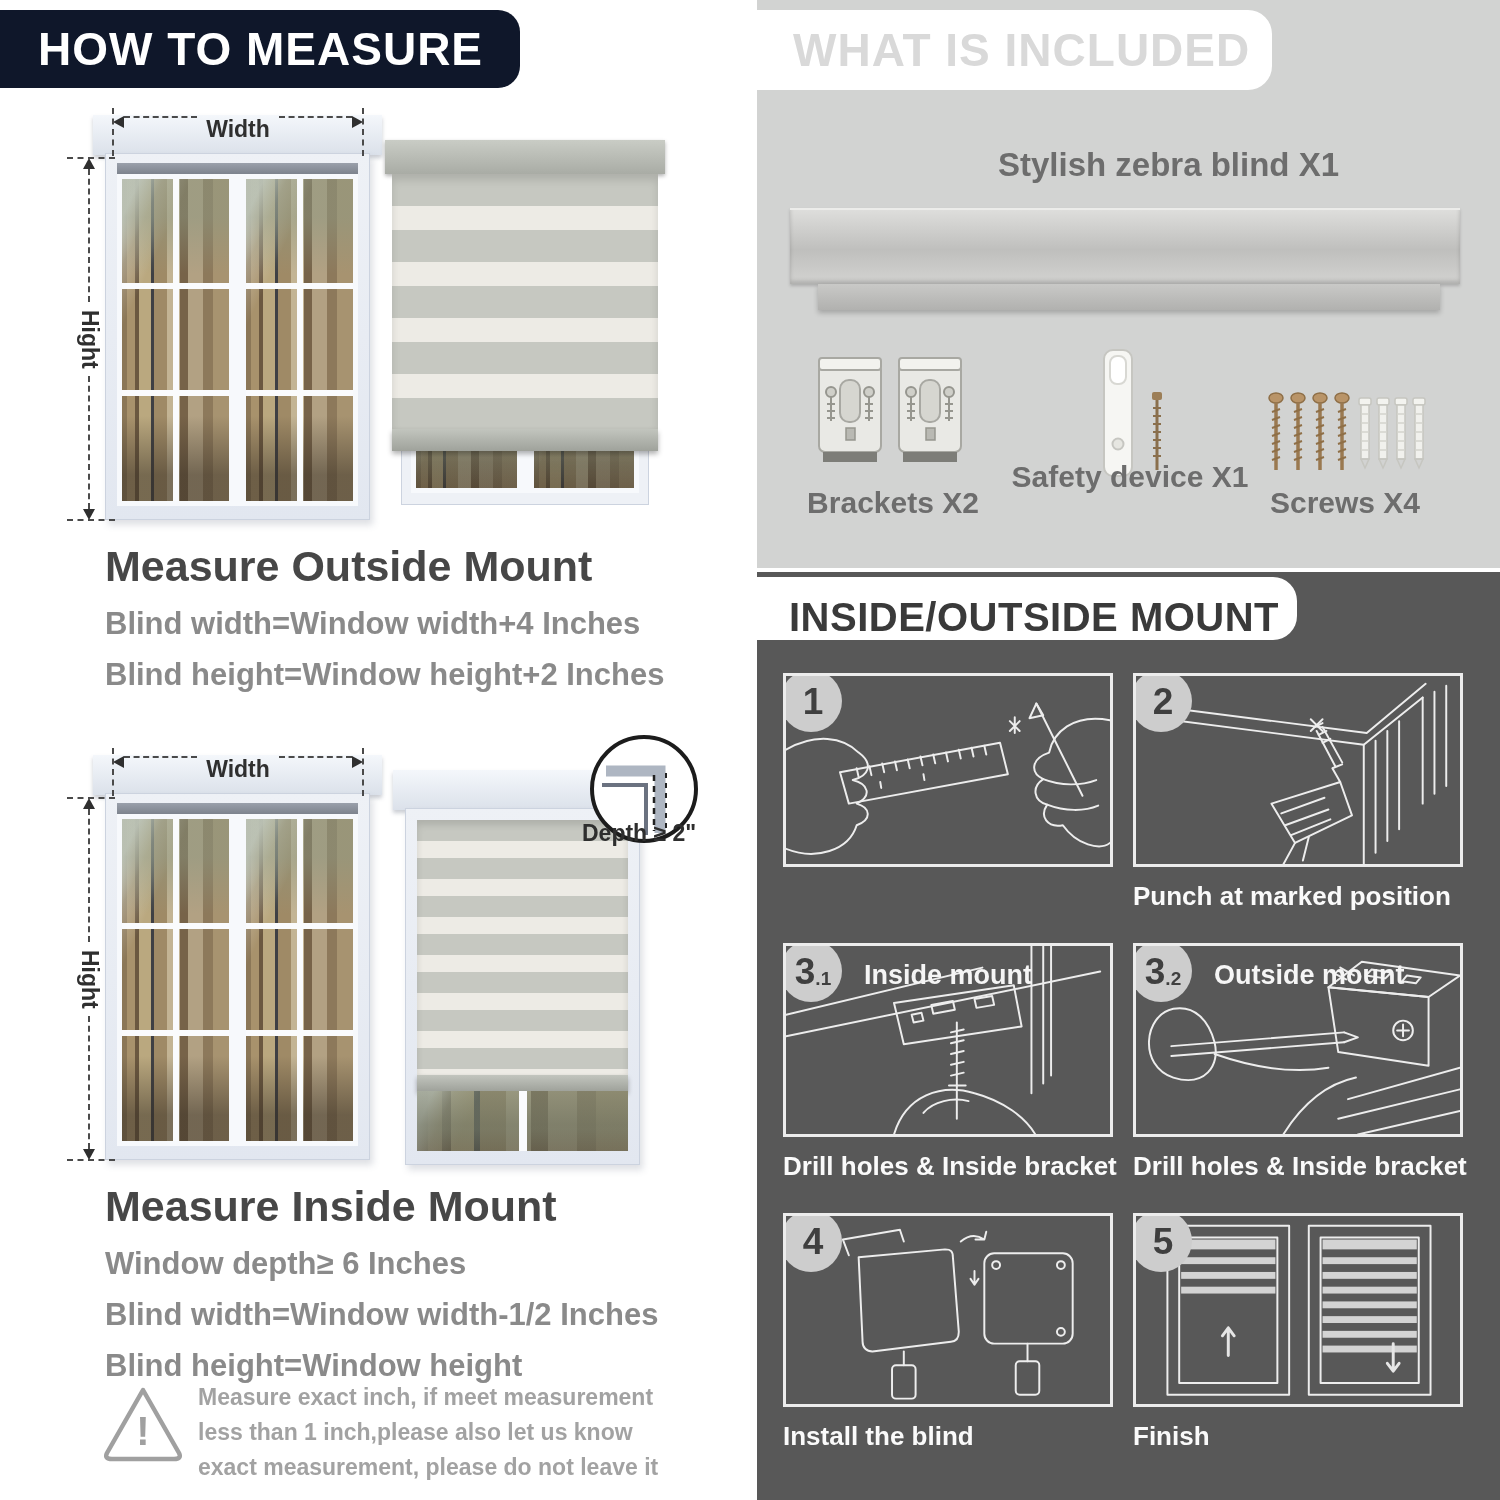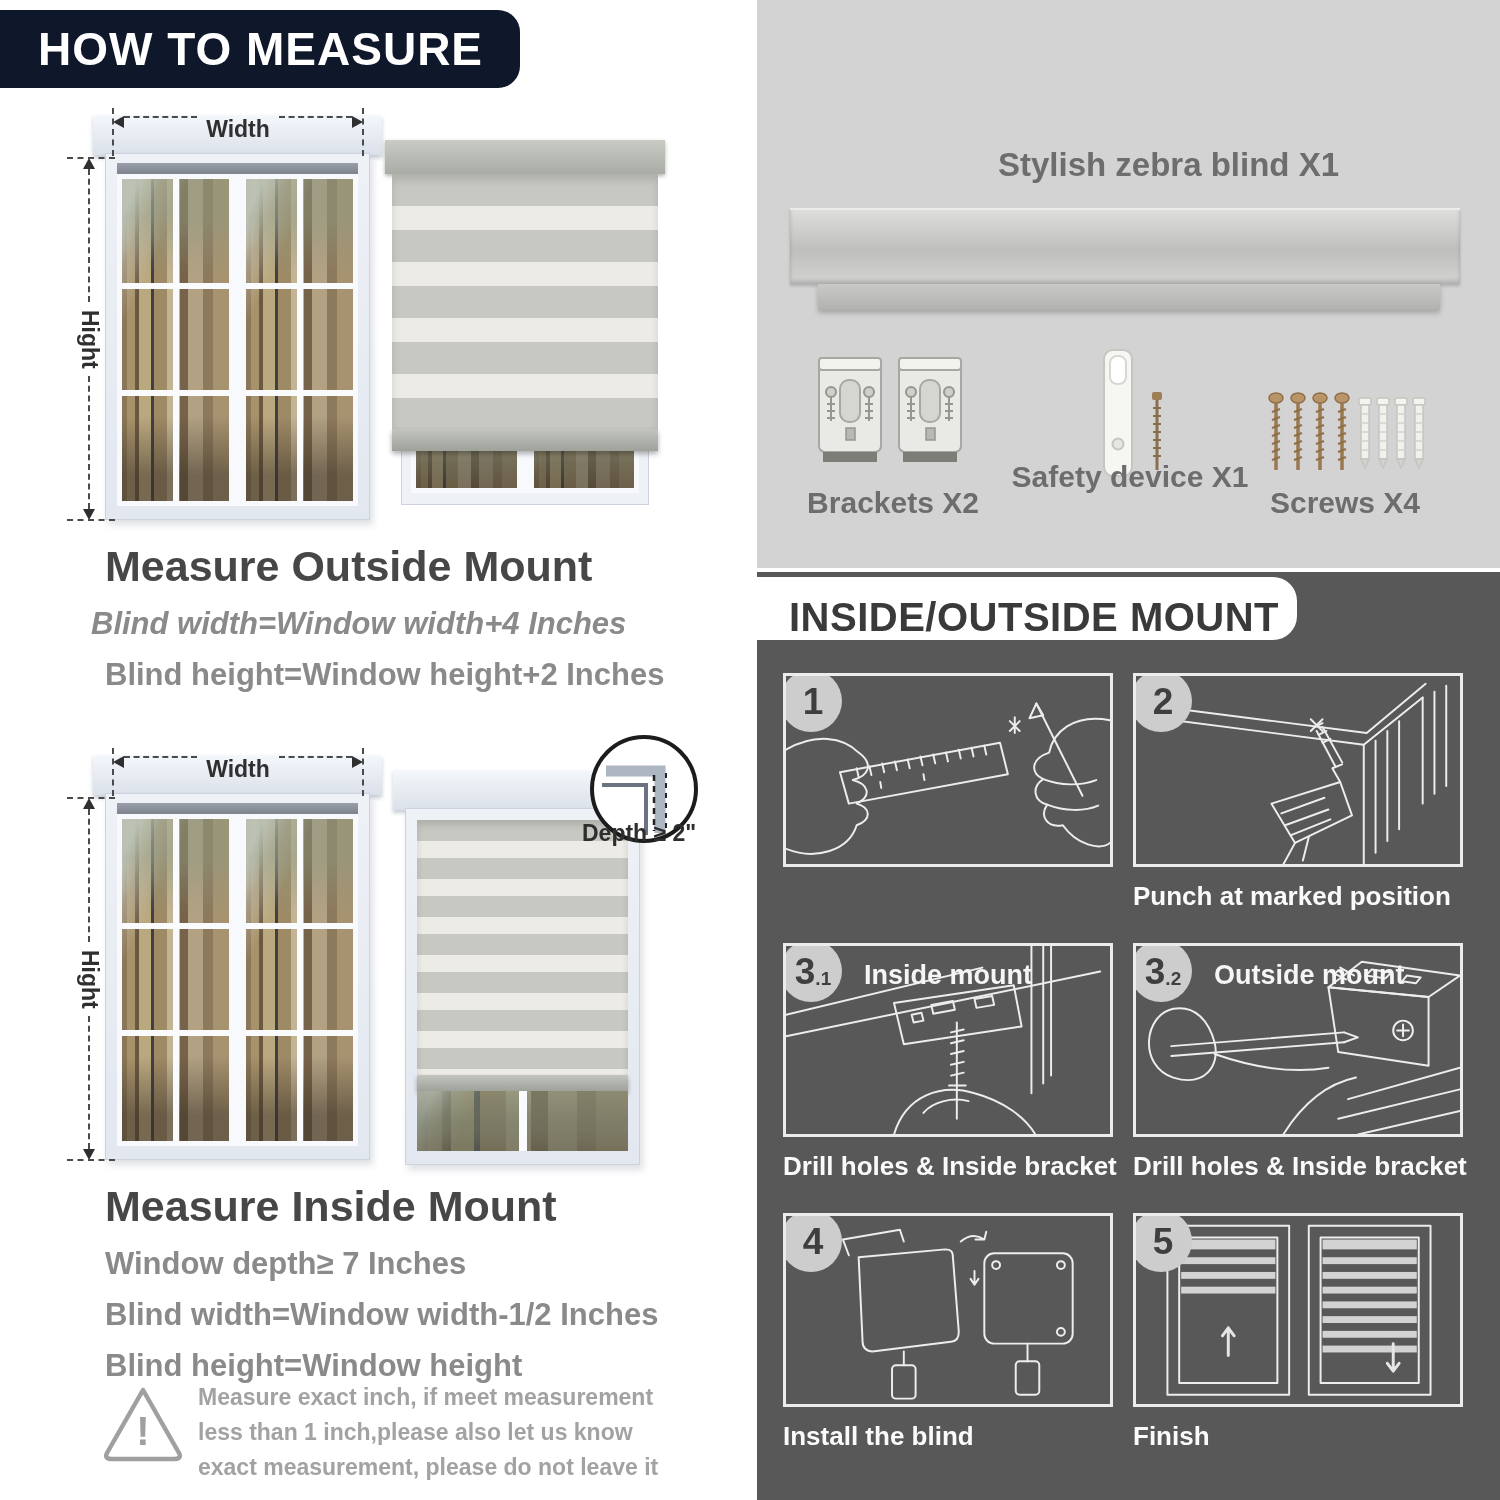--- a/index.html
+++ b/index.html
@@ -145,21 +145,21 @@
             <div class="ph"></div>
           </div>
       </div>
     </div>
     <div class="abs cassette" style="left:0;right:0;top:0;height:34px;"></div>
     <div class="abs zebraA" style="left:7px;right:7px;top:34px;height:255px;box-shadow:inset 0 6px 8px rgba(0,0,0,.12);"></div>
     <div class="abs rail" style="left:7px;right:7px;top:289px;height:22px;"></div>
   </div>
 
   <div class="abs heading" style="left:105px;top:542px;">Measure Outside Mount</div>
-  <div class="abs bodytext" style="left:91px;top:598px;font-style:italic;">Blind width=Window width+4 Inches</div>
+  <div class="abs bodytext" style="left:105px;top:598px;">Blind width=Window width+4 Inches</div>
   <div class="abs bodytext" style="left:105px;top:649px;">Blind height=Window height+2 Inches</div>
 
   <div class="abs window" style="left:105px;top:755px;">
     <div class="win-lintel"></div>
     <div class="win-body">
       <div class="win-roller"></div>
       <div class="win-glass">
         <div class="sash">
             <div class="ph"></div>
             <div class="grid"></div>
@@ -209,31 +209,32 @@
   <svg class="abs" style="left:588px;top:733px;" width="112" height="112" viewBox="0 0 112 112">
     <circle cx="56" cy="56" r="52" fill="#ffffff" stroke="#1c1c1c" stroke-width="4"></circle>
     <path d="M18,38 H72 V100" fill="none" stroke="#aeb6c2" stroke-width="11"></path>
     <path d="M14,52 H58 V102" fill="none" stroke="#6b7280" stroke-width="4"></path>
     <path d="M66,42 V98" fill="none" stroke="#222" stroke-width="2.5" stroke-dasharray="6 5"></path>
     <path d="M78,40 V96" fill="none" stroke="#222" stroke-width="2" stroke-dasharray="5 5"></path>
   </svg>
   <div class="abs depth-label" style="left:582px;top:820px;">Depth ≥ 2"</div>
 
   <div class="abs heading" style="left:105px;top:1182px;">Measure Inside Mount</div>
-  <div class="abs bodytext" style="left:105px;top:1238px;">Window depth≥ 7 Inches</div>
+  <div class="abs bodytext" style="left:105px;top:1238px;">Window depth≥ 6 Inches</div>
   <div class="abs bodytext" style="left:105px;top:1289px;">Blind width=Window width-1/2 Inches</div>
   <div class="abs bodytext" style="left:105px;top:1340px;">Blind height=Window height</div>
 
   <svg class="abs" style="left:100px;top:1383px;" width="86" height="84" viewBox="0 0 86 84">
     <path d="M43,7 L79,70 Q82,76 74,76 L12,76 Q4,76 7,70 Z" fill="none" stroke="#a0a0a0" stroke-width="4.5" stroke-linejoin="round"></path>
     <text x="43" y="62" text-anchor="middle" font-family="Liberation Sans, sans-serif" font-size="40" font-weight="bold" fill="#a0a0a0">!</text>
   </svg>
   <div class="abs warn-text" style="left:198px;top:1380px;">Measure exact inch, if meet measurement less than 1 inch,please also let us know exact measurement, please do not leave it</div>
 
   <div class="abs panel-light"></div>
+  <div class="abs h-included">WHAT IS INCLUDED</div>
 
   <div class="abs blind-label">Stylish zebra blind X1</div>
   <div class="abs metal-bar"></div>
   <div class="abs metal-bar2"></div>
 
   <svg class="abs" style="left:815px;top:356px;" width="150" height="118" viewBox="0 0 150 118">
     <g>
       <rect x="4" y="8" width="62" height="88" rx="6" fill="#e9e9e5" stroke="#a8a8a2" stroke-width="2"></rect>
       <rect x="4" y="2" width="62" height="12" rx="3" fill="#f2f2ee" stroke="#a8a8a2" stroke-width="2"></rect>
       <rect x="25" y="24" width="20" height="42" rx="9" fill="#d6d6d0" stroke="#a8a8a2" stroke-width="2"></rect>

